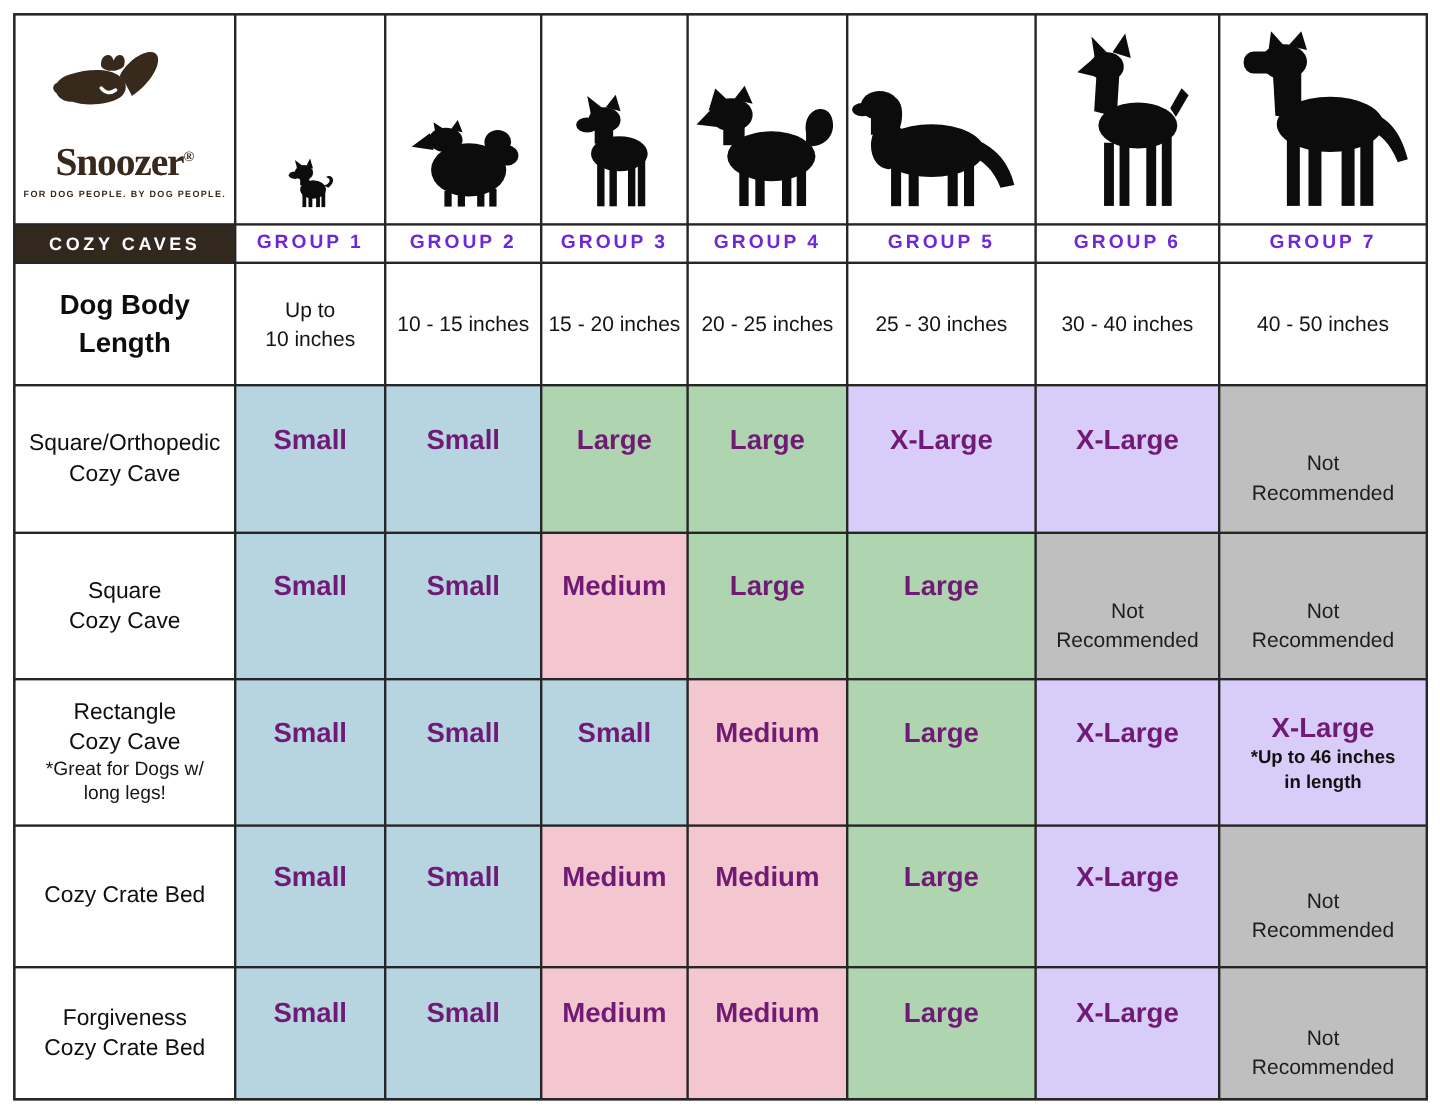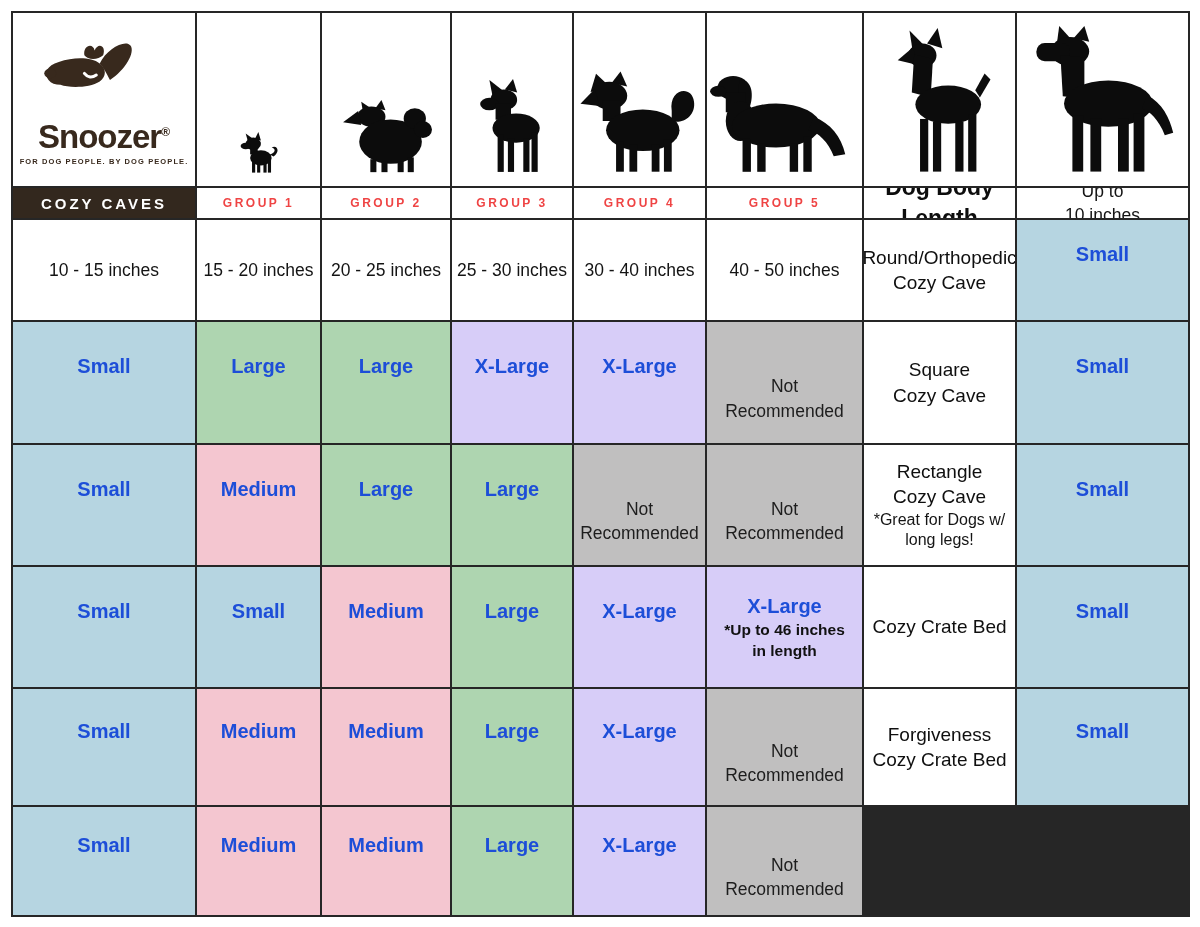--- a/index.html
+++ b/index.html
@@ -17,38 +17,38 @@
   }
   .cell{
     background:#ffffff;display:flex;flex-direction:column;
     align-items:center;justify-content:center;text-align:center;
     overflow:hidden;
   }
   .dog-cell{justify-content:flex-end;padding-bottom:12px;box-sizing:border-box;}
   .dog{display:block;}
   .logo-cell{justify-content:center;}
   .wordmark{
-    font-family:Liberation Sans, sans-serif;font-weight:700;
+    font-family:Liberation Serif, serif;font-weight:700;
     font-size:33px;color:#38291d;letter-spacing:-1px;line-height:1;margin-top:4px;
   }
   .regmark{font-size:12px;vertical-align:super;letter-spacing:0;}
   .tagline{
     font-size:7.5px;font-weight:700;letter-spacing:1.1px;color:#38291d;margin-top:4px;
   }
   .cozy-bar{
     background:#33281e;color:#ffffff;font-weight:700;
     letter-spacing:3px;font-size:15px;
   }
-  .group-cell{font-weight:700;letter-spacing:2.5px;font-size:12px;color:#ef4444;}
+  .group-cell{font-weight:700;letter-spacing:2.5px;font-size:16px;color:#6d28d9;}
   .len-label-cell{font-family:Liberation Sans, sans-serif;}
   .len-label-line{font-size:23px;font-weight:700;line-height:1.35;color:#0d0d0d;}
   .len-cell div{font-size:17.5px;line-height:1.4;color:#141414;}
   .row-label-line{font-size:19px;line-height:1.34;color:#0f0f0f;font-weight:500;}
   .row-note-line{font-size:16px;line-height:1.3;color:#151515;}
-  .sz{font-weight:700;font-size:20px;color:#1d4ed8;line-height:1.35;}
+  .sz{font-weight:700;font-size:23px;color:#701a75;line-height:1.35;}
   .nr{font-size:17.5px;color:#1d1d1d;line-height:1.4;max-width:135px;margin-top:32px;}
   .nt{font-size:15.5px;color:#111;line-height:1.3;font-weight:bold;}
 </style>
 </head>
 <body>
 
 <div class="table">
 
   <div class="cell logo-cell">
     <svg width="128" height="82" viewBox="0 0 150 100" preserveAspectRatio="none" aria-hidden="true">
@@ -188,20 +188,22 @@
       </g>
     </svg>
   </div>
 
   <div class="cell cozy-bar">COZY CAVES</div>
   <div class="cell group-cell">GROUP 1</div>
   <div class="cell group-cell">GROUP 2</div>
   <div class="cell group-cell">GROUP 3</div>
   <div class="cell group-cell">GROUP 4</div>
   <div class="cell group-cell">GROUP 5</div>
+  <div class="cell group-cell">GROUP 6</div>
+  <div class="cell group-cell">GROUP 7</div>
 
   <div class="cell len-label-cell">
     <div class="len-label-line">Dog Body</div>
     <div class="len-label-line">Length</div>
   </div>
   <div class="cell len-cell">
     <div>Up to</div>
     <div>10 inches</div>
   </div>
   <div class="cell len-cell">
@@ -217,21 +219,21 @@
     <div>25 - 30 inches</div>
   </div>
   <div class="cell len-cell">
     <div>30 - 40 inches</div>
   </div>
   <div class="cell len-cell">
     <div>40 - 50 inches</div>
   </div>
 
   <div class="cell">
-    <div class="row-label-line">Round/Orthopedic</div>
+    <div class="row-label-line">Square/Orthopedic</div>
     <div class="row-label-line">Cozy Cave</div>
   </div>
   <div class="cell" style="background-color:#b6d5e1">
     <div class="sz">Small</div>
     <div class="nr"></div>
   </div>
   <div class="cell" style="background-color:#b6d5e1">
     <div class="sz">Small</div>
     <div class="nr"></div>
   </div>

